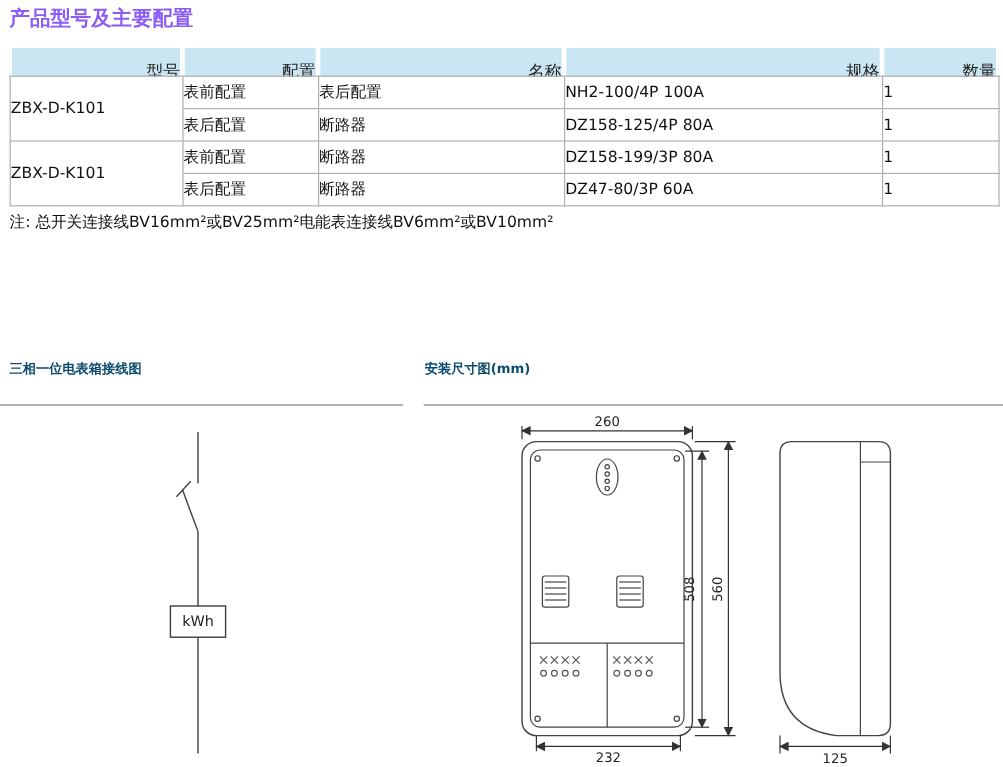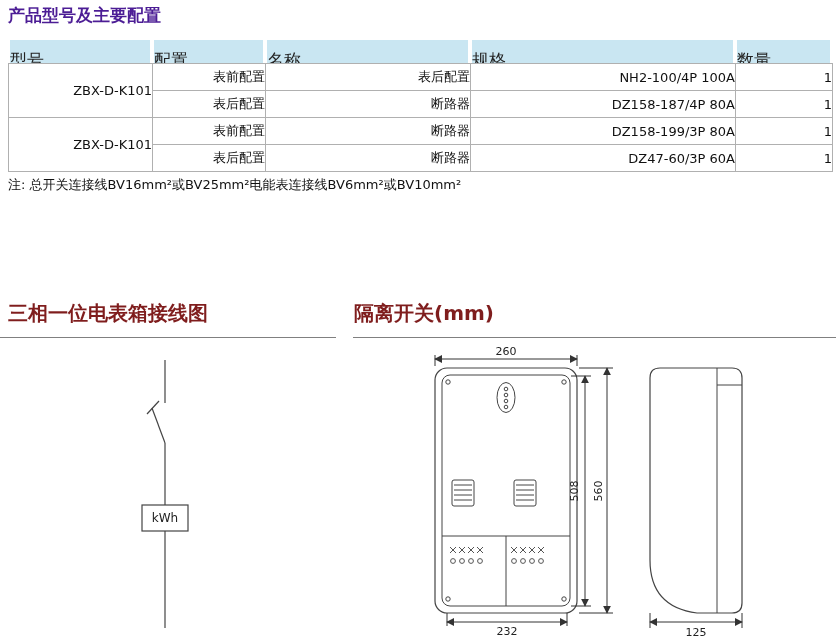--- a/index.html
+++ b/index.html
@@ -1,32 +1,32 @@
 <!DOCTYPE html>
 <html><head>
 <meta charset="utf-8">
 <style>
   html,body{margin:0;padding:0;}
   body{
     width:836px;height:639px;background:#ffffff;position:relative;
     font-family:"DejaVu Sans","Liberation Sans",sans-serif;color:#111;
     overflow:hidden;
   }
-  .title{position:absolute;left:8px;top:4px;margin:0;font-size:17px;font-weight:700;color:#4c1d95;}
+  .title{position:absolute;left:8px;top:4px;margin:0;font-size:17px;font-weight:700;color:#8b5cf6;}
   
   .cfg-head{position:absolute;left:8px;top:40px;width:824px;border-collapse:separate;border-spacing:0;table-layout:fixed;}
   .cfg-head th{
     background:#c9e6f2;border-left:2px solid #fff;border-right:2px solid #fff;
-    height:40px;font-size:17px;font-weight:400;color:#222;text-align:left;padding:0;
+    height:40px;font-size:14px;font-weight:400;color:#222;text-align:right;padding:0;
   }
   
   .cfg-body{position:absolute;left:8px;top:63px;width:824px;border-collapse:collapse;table-layout:fixed;font-size:13px;color:#111;}
-  .cfg-body td{border:1px solid #b0b0b0;height:26px;text-align:right;padding:0;background:#fff;}
+  .cfg-body td{border:1px solid #b0b0b0;height:26px;text-align:left;padding:0;background:#fff;}
   .note{position:absolute;left:8px;top:176px;margin:0;font-size:13px;color:#111;}
-  .sec{position:absolute;margin:0;font-size:20px;font-weight:700;color:#7f1d1d;}
+  .sec{position:absolute;margin:0;font-size:11px;font-weight:700;color:#0c4a6e;}
   .sec-left{left:8px;top:300px;}
   .sec-right{left:354px;top:300px;}
   .rule{position:absolute;height:0;border-top:1px solid #808080;top:337px;}
   .rule-left{left:0;width:336px;}
   .rule-right{left:353px;width:483px;}
   .wiring-svg{position:absolute;left:80px;top:348px;}
   .dims-svg{position:absolute;left:415px;top:345px;}
   svg text{font-family:"DejaVu Sans","Liberation Sans",sans-serif;fill:#222;}
   .dimtext{font-size:11px;}
   .kwhtext{font-size:12px;}
@@ -69,43 +69,43 @@
     <tr>
       <td rowspan="2">ZBX-D-K101</td>
       <td>表前配置</td>
       <td>表后配置</td>
       <td>NH2-100/4P  100A</td>
       <td>1</td>
     </tr>
     <tr>
       <td>表后配置</td>
       <td>断路器</td>
-      <td>DZ158-187/4P  80A</td>
+      <td>DZ158-125/4P  80A</td>
       <td>1</td>
     </tr>
     <tr>
       <td rowspan="2">ZBX-D-K101</td>
       <td>表前配置</td>
       <td>断路器</td>
       <td>DZ158-199/3P  80A</td>
       <td>1</td>
     </tr>
     <tr>
       <td>表后配置</td>
       <td>断路器</td>
-      <td>DZ47-60/3P  60A</td>
+      <td>DZ47-80/3P  60A</td>
       <td>1</td>
     </tr>
     </tbody>
   </table>
 
   <p class="note">注: 总开关连接线BV16mm²或BV25mm²电能表连接线BV6mm²或BV10mm²</p>
 
   <h2 class="sec sec-left">三相一位电表箱接线图</h2>
-  <h2 class="sec sec-right">隔离开关(mm)</h2>
+  <h2 class="sec sec-right">安装尺寸图(mm)</h2>
   <div class="rule rule-left"></div>
   <div class="rule rule-right"></div>
 
   <svg class="wiring-svg" width="160" height="285" viewBox="0 0 160 285">
     <g stroke="#444" stroke-width="1.2" fill="none">
       <line x1="85" y1="12" x2="85" y2="55"></line>
 
       <line x1="85" y1="95" x2="72" y2="60"></line>
       <line x1="67" y1="66" x2="79" y2="53"></line>
       <line x1="85" y1="95" x2="85" y2="157"></line>

